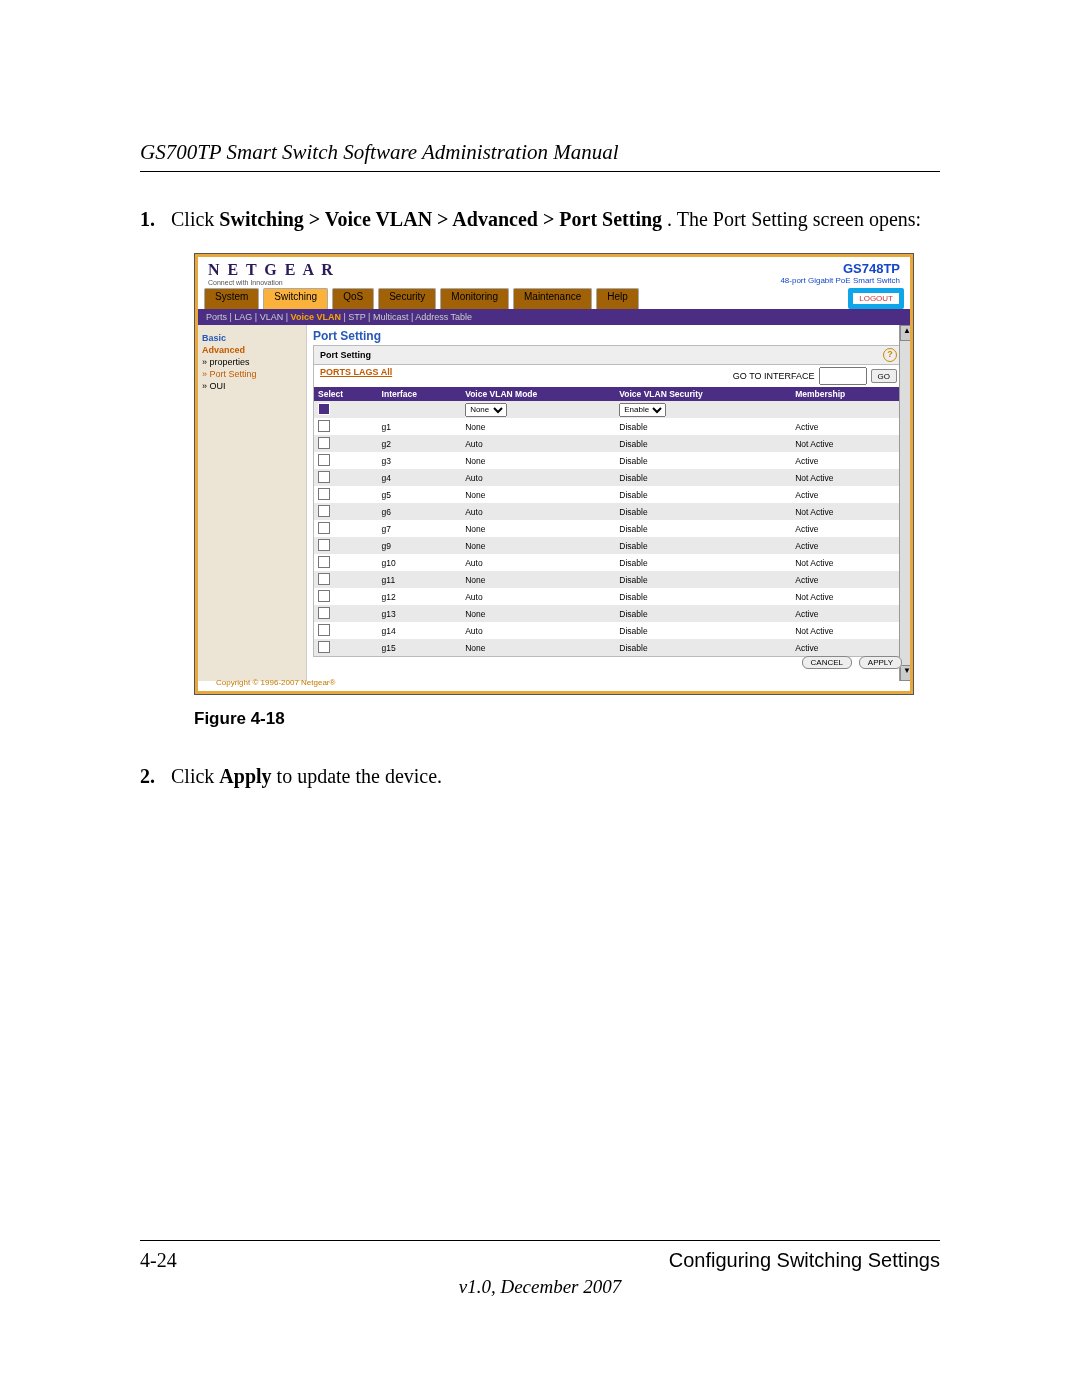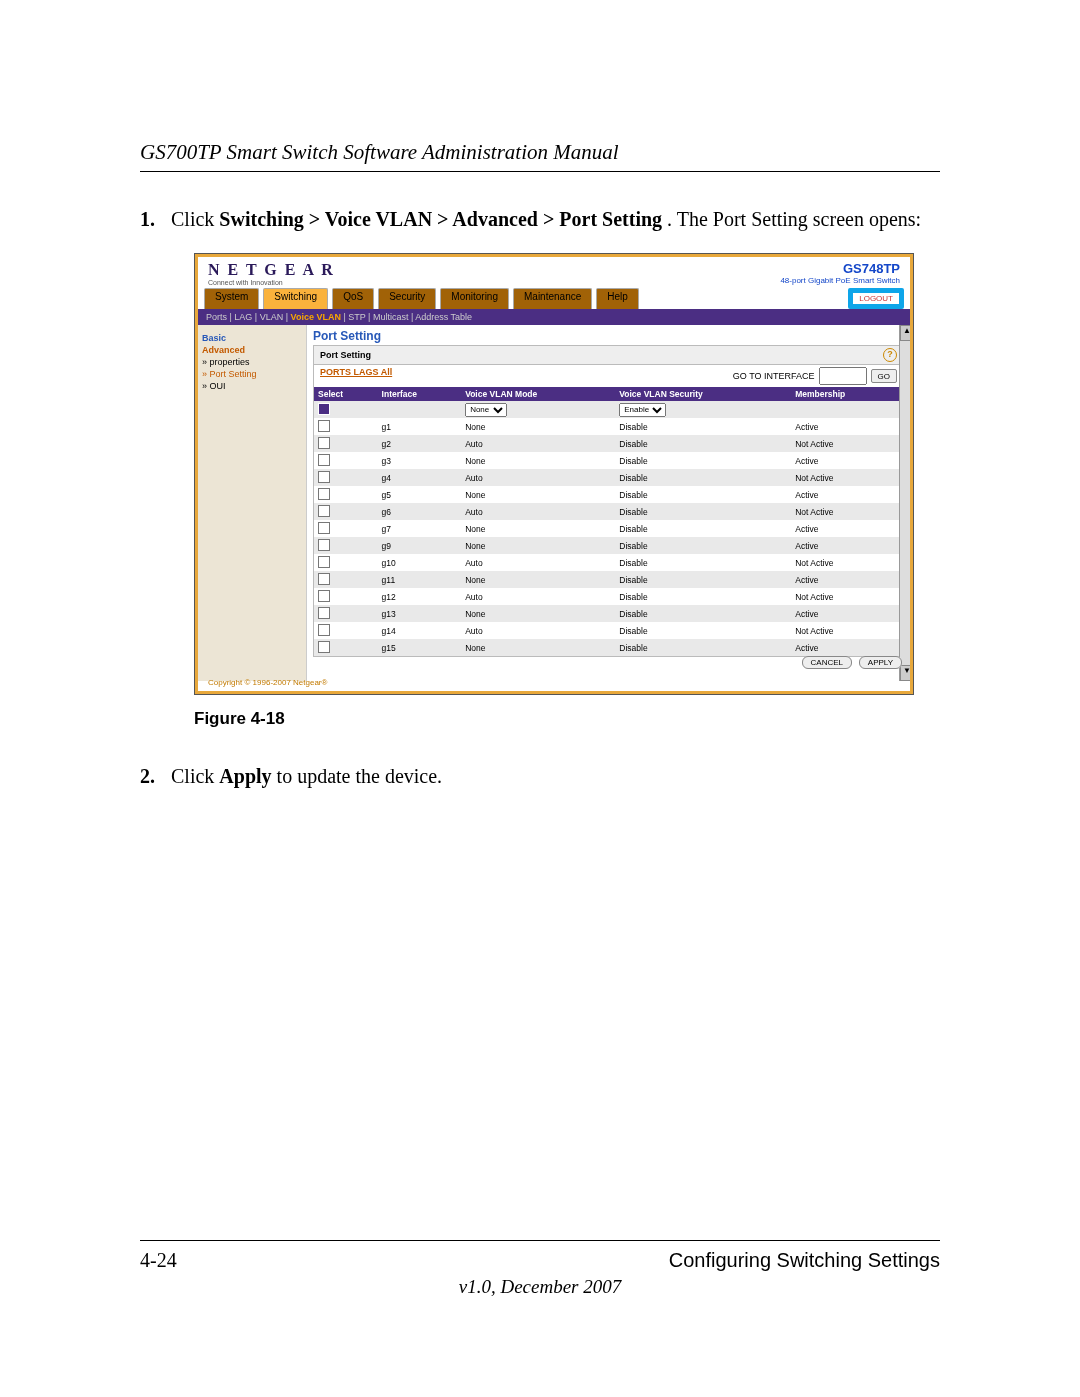--- a/index.html
+++ b/index.html
@@ -47,21 +47,21 @@
   table.pt th{background:#4b2e83;color:#fff;text-align:left;padding:2px 4px;font-weight:700}
   table.pt td{padding:1.5px 4px}
   table.pt tr:nth-child(odd) td{background:#e9e9e9}
   table.pt tr:nth-child(even) td{background:#fff}
   .cb{width:10px;height:10px;border:1px solid #777;display:inline-block;background:#fff}
   .sel-all{width:10px;height:10px;background:#4b2e83;border:1px solid #fff;display:inline-block}
   select.mini{font-size:8px;height:14px}
   .scrollbar{position:absolute;right:-4px;top:0;bottom:0;width:14px;background:#ddd;border-left:1px solid #999}
   .sb-btn{height:14px;background:#ccc;border:1px solid #888;font-size:8px;text-align:center}
   .action{font-size:8px;border:1px solid #888;background:#eee;padding:1px 8px;border-radius:6px;margin-left:4px}
-  .copy{position:absolute;left:10px;bottom:4px;font-size:8px;color:#c27a00}
+  .copy{position:absolute;left:18px;bottom:4px;font-size:8px;color:#c27a00}
 </style>
 </head>
 <body>
 
 <div class="page">
   <div class="doc-header">GS700TP Smart Switch Software Administration Manual</div>
 
   <div class="step">
     <span class="num">1.</span>
     <span>Click </span>

